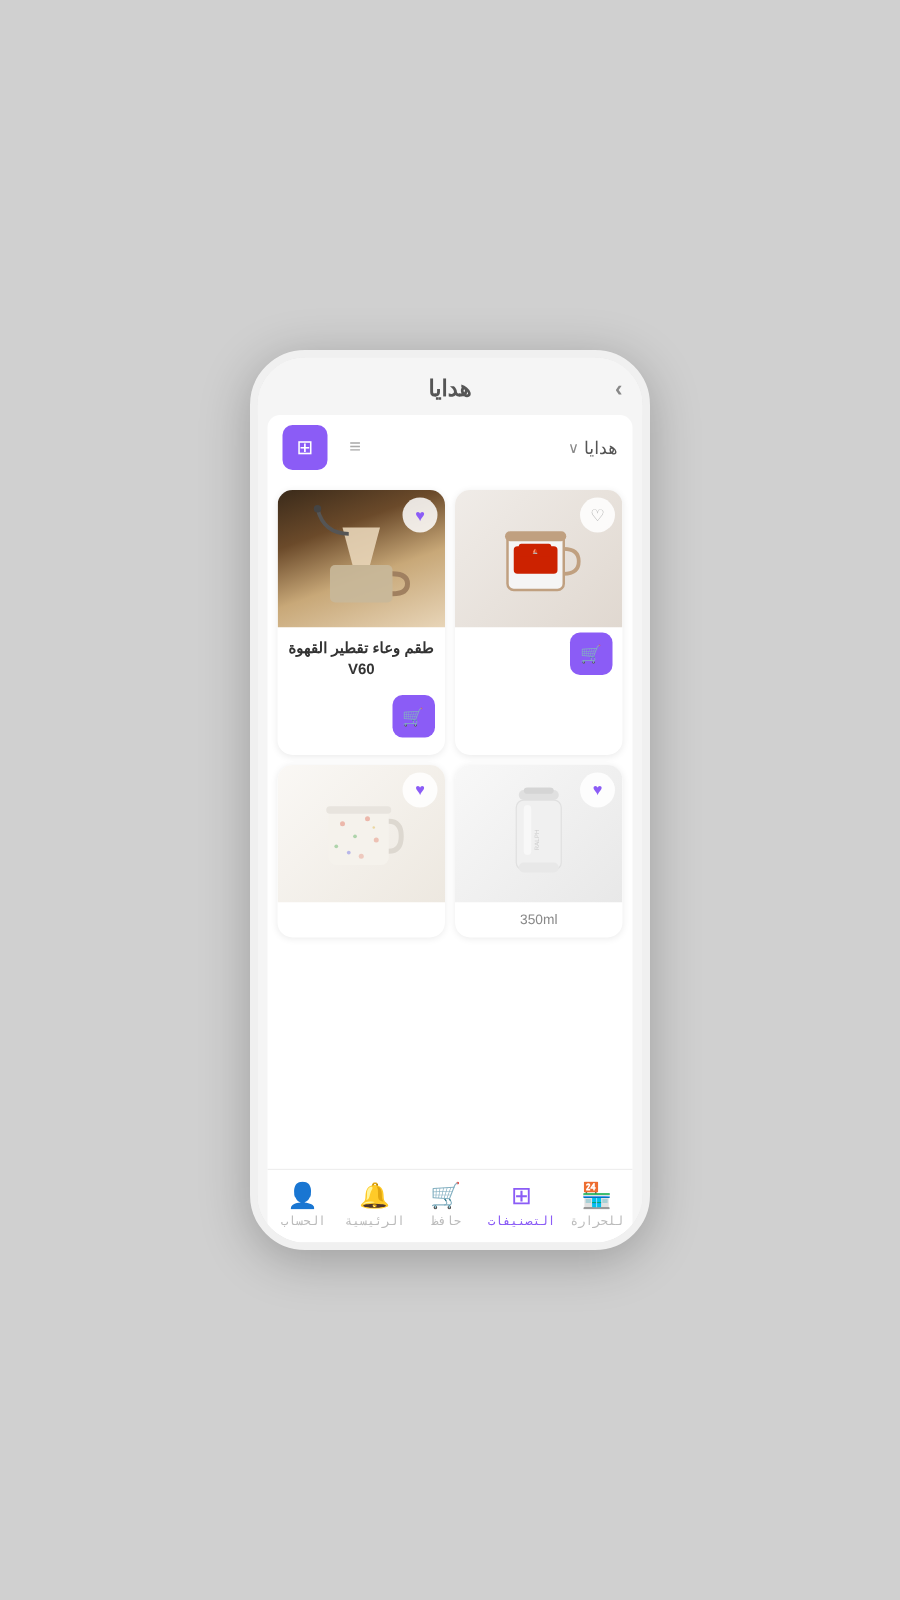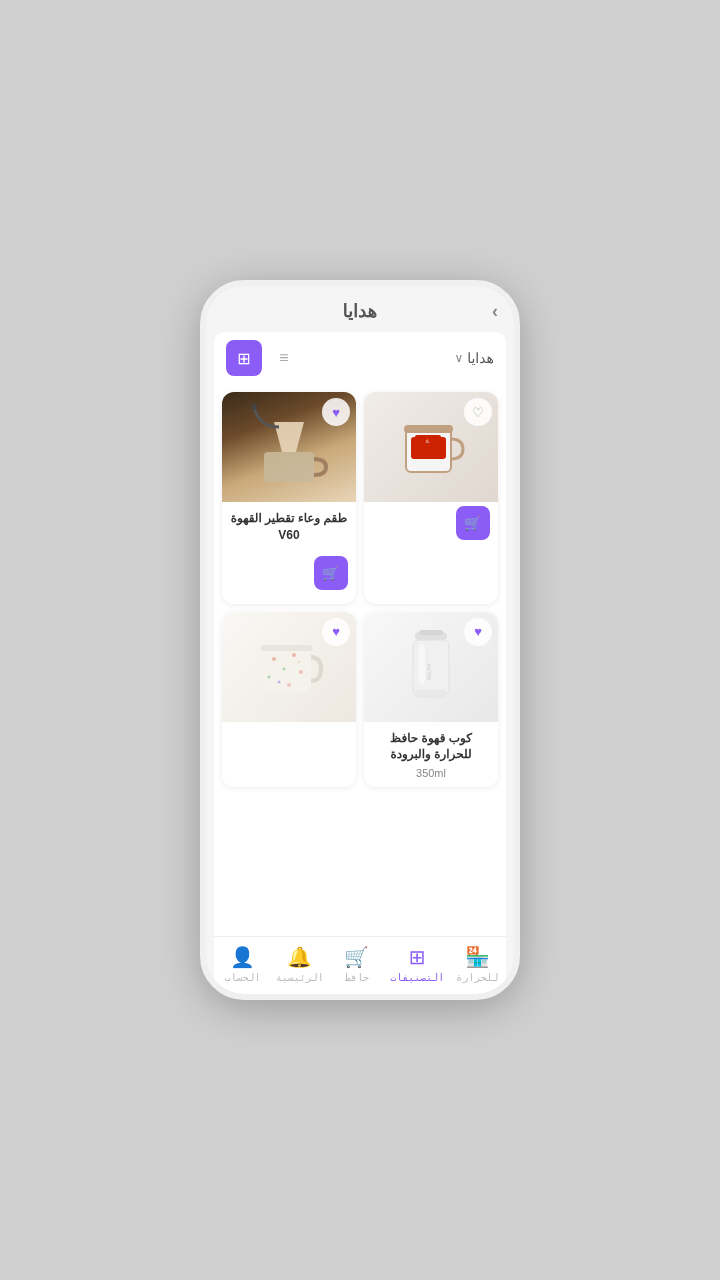--- a/index.html
+++ b/index.html
@@ -390,21 +390,20 @@
                 <rect x="18" y="22" width="6" height="40" rx="3" fill="white" opacity="0.5"></rect>
 
                 <rect x="14" y="68" width="32" height="8" rx="4" fill="#e8e8e8"></rect>
 
                 <text x="30" y="50" text-anchor="middle" font-size="5" fill="#ccc" transform="rotate(-90,30,50)">RALPH</text>
               </svg>
             </div>
             <button class="favorite-btn active">♥</button>
           </div>
           <div class="product-info">
-            <div class="product-name">كوب قهوة حافظ للحرارة والبرودة</div>
             <div class="product-volume">350ml</div>
           </div>
         </div>
 
       </div>
     </div>
 
     <div class="bottom-nav">
 
       <div class="nav-item">

